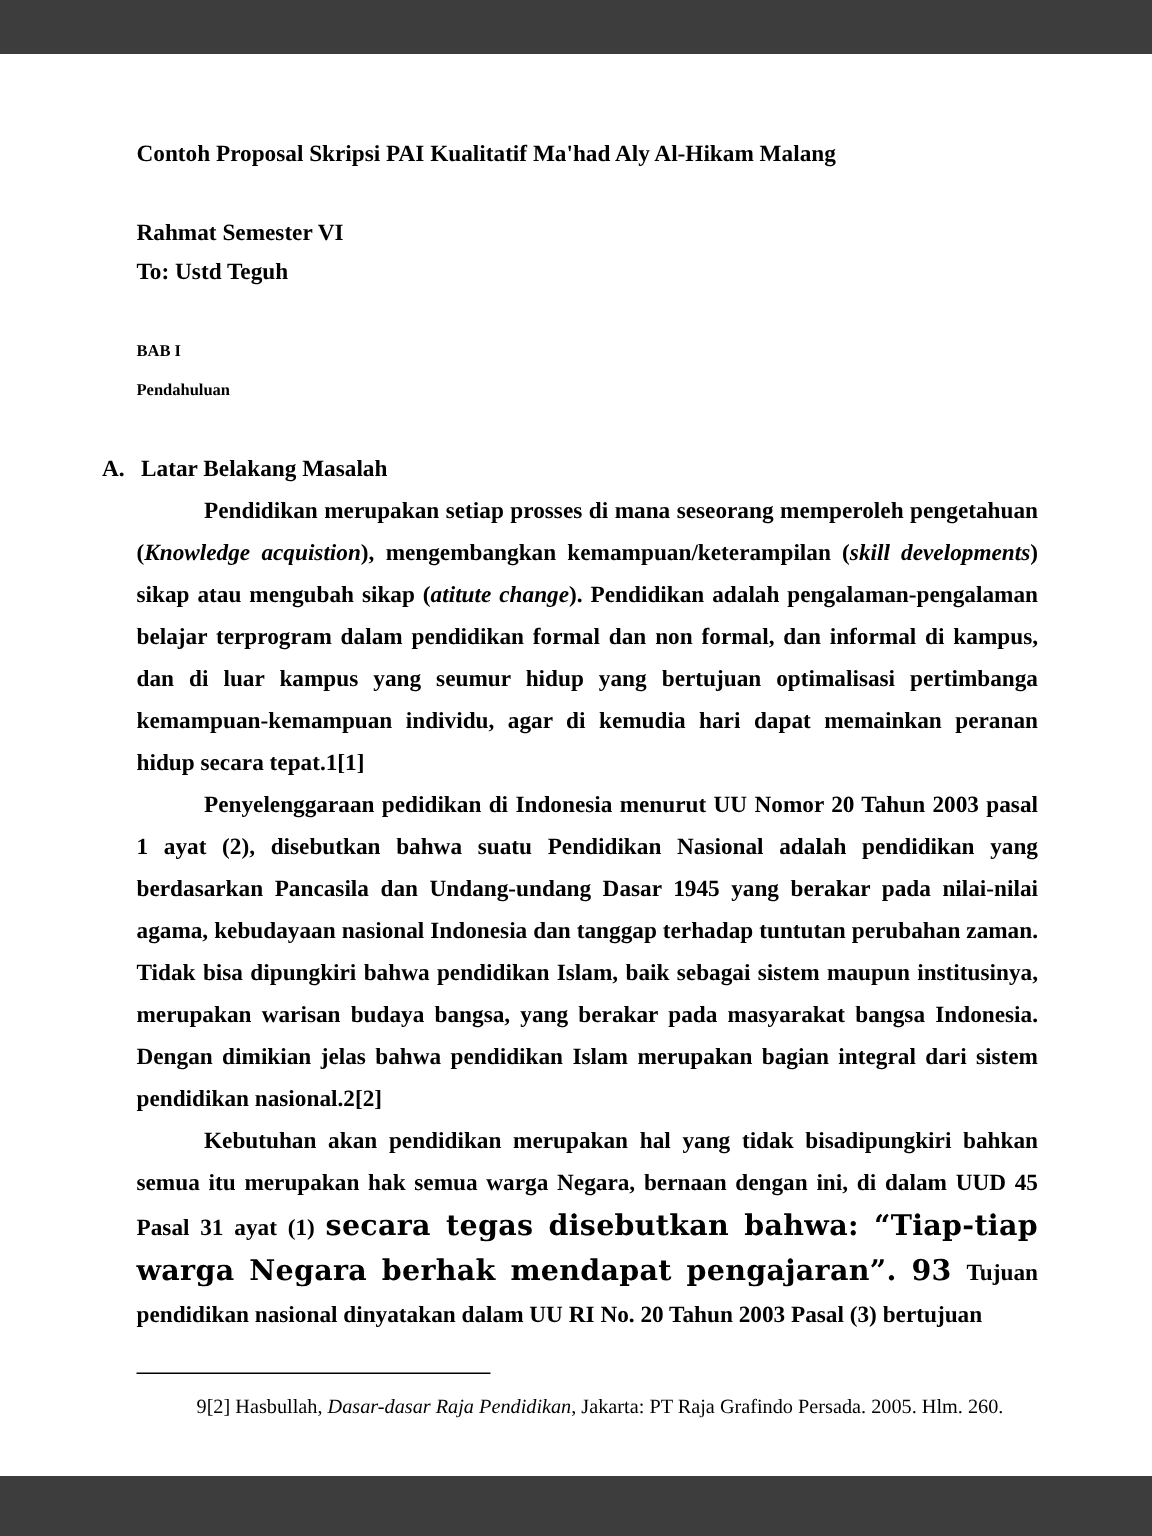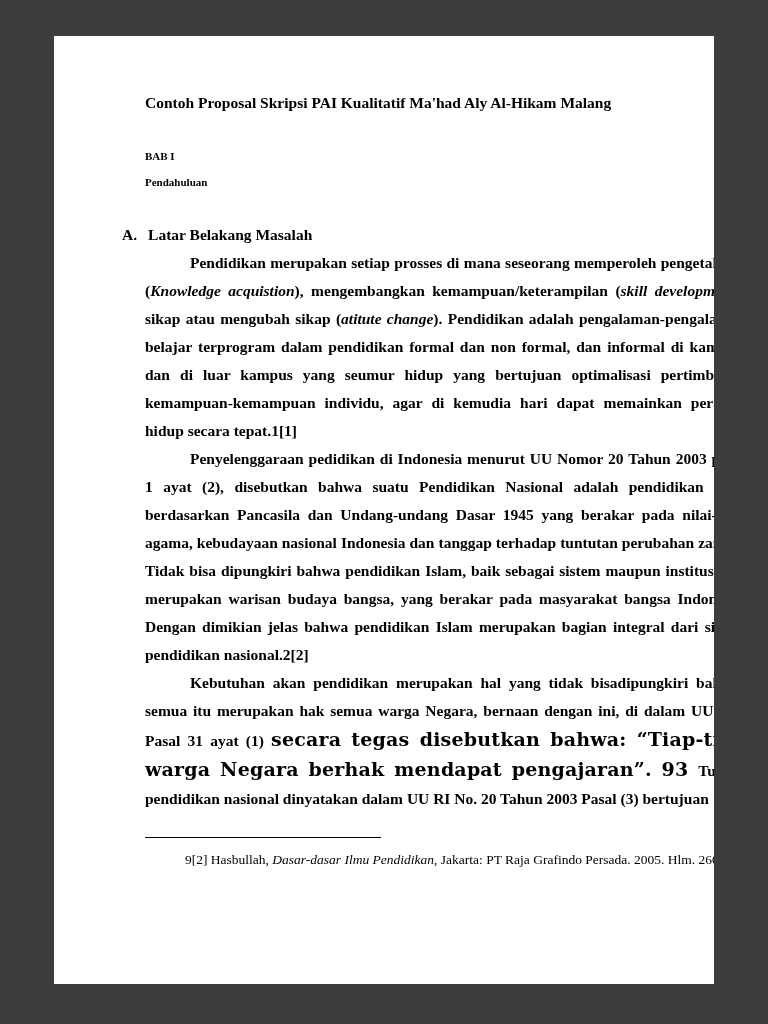--- a/index.html
+++ b/index.html
@@ -1,19 +1,19 @@
 <!DOCTYPE html>
 <html style="--letterbox: #3d3d3d; --page: #ffffff;"><head>
 <meta charset="utf-8">
 <style>
   html, body { margin: 0; padding: 0; }
   body { background: #3d3d3d; }
   .canvas {
     position: relative;
-    width: 660px;
+    width: 768px;
     height: 1024px;
     margin: 0 auto;
     background: var(--letterbox, #3d3d3d);
     font-family: "Liberation Serif", serif;
     color: #000;
     overflow: hidden;
   }
   .letterbox { position: absolute; left: 0; width: 768px; background: var(--letterbox, #3d3d3d); }
   .letterbox.top { top: 0; height: 36px; }
   .letterbox.bottom { bottom: 0; height: 40px; }
@@ -83,34 +83,38 @@
 </style>
 </head>
 <body>
 
 <div class="canvas">
   <div class="letterbox top"></div>
 
   <div class="page">
     <h1 class="title">Contoh Proposal Skripsi PAI Kualitatif Ma'had Aly Al-Hikam Malang</h1>
 
+    <div class="meta">
+      <div class="meta-line">Rahmat Semester VI</div>
+      <div class="meta-line">To: Ustd Teguh</div>
+    </div>
 
     <div class="chapter">
       <div class="chapter-line">BAB I</div>
       <div class="chapter-line">Pendahuluan</div>
     </div>
 
     <div class="section-heading">
       <span>A.</span>
       <span>Latar Belakang Masalah</span>
     </div>
 
     <p class="body-par"><span>Pendidikan merupakan setiap prosses di mana seseorang memperoleh pengetahuan (</span><span class="run-italic">Knowledge acquistion</span><span>), mengembangkan kemampuan/keterampilan (</span><span class="run-italic">skill developments</span><span>) sikap atau mengubah sikap (</span><span class="run-italic">atitute change</span><span>). Pendidikan adalah pengalaman-pengalaman belajar terprogram dalam pendidikan formal dan non formal, dan informal di kampus, dan di luar kampus yang seumur hidup yang bertujuan optimalisasi pertimbanga kemampuan-kemampuan individu, agar di kemudia hari dapat memainkan peranan hidup secara tepat.1[1]</span></p>
     <p class="body-par"><span>Penyelenggaraan pedidikan di Indonesia menurut UU Nomor 20 Tahun 2003 pasal 1 ayat (2), disebutkan bahwa suatu Pendidikan Nasional adalah pendidikan yang berdasarkan Pancasila dan Undang-undang Dasar 1945 yang berakar pada nilai-nilai agama, kebudayaan nasional Indonesia dan tanggap terhadap tuntutan perubahan zaman. Tidak bisa dipungkiri bahwa pendidikan Islam, baik sebagai sistem maupun institusinya, merupakan warisan budaya bangsa, yang berakar pada masyarakat bangsa Indonesia. Dengan dimikian jelas bahwa pendidikan Islam merupakan bagian integral dari sistem pendidikan nasional.2[2]</span></p>
     <p class="body-par"><span>Kebutuhan akan pendidikan merupakan hal yang tidak bisadipungkiri bahkan semua itu merupakan hak semua warga Negara, bernaan dengan ini, di dalam UUD 45 Pasal 31 ayat (1) </span><span class="run-alt">secara tegas disebutkan bahwa: “Tiap-tiap warga Negara berhak mendapat pengajaran”. 93 </span><span>Tujuan pendidikan nasional dinyatakan dalam UU RI No. 20 Tahun 2003 Pasal (3) bertujuan</span></p>
 
     <div class="footnote-sep"></div>
 
-    <p class="footnote"><span>9[2] Hasbullah, </span><span class="run-italic">Dasar-dasar Ilmu Pendidikan</span><span>, Jakarta: PT Raja Grafindo Persada. 2005. Hlm. 260.</span></p>
+    <p class="footnote"><span>9[2] Hasbullah, </span><span class="run-italic">Dasar-dasar Raja Pendidikan</span><span>, Jakarta: PT Raja Grafindo Persada. 2005. Hlm. 260.</span></p>
   </div>
 
   <div class="letterbox bottom"></div>
 </div>
 
 </body></html>

